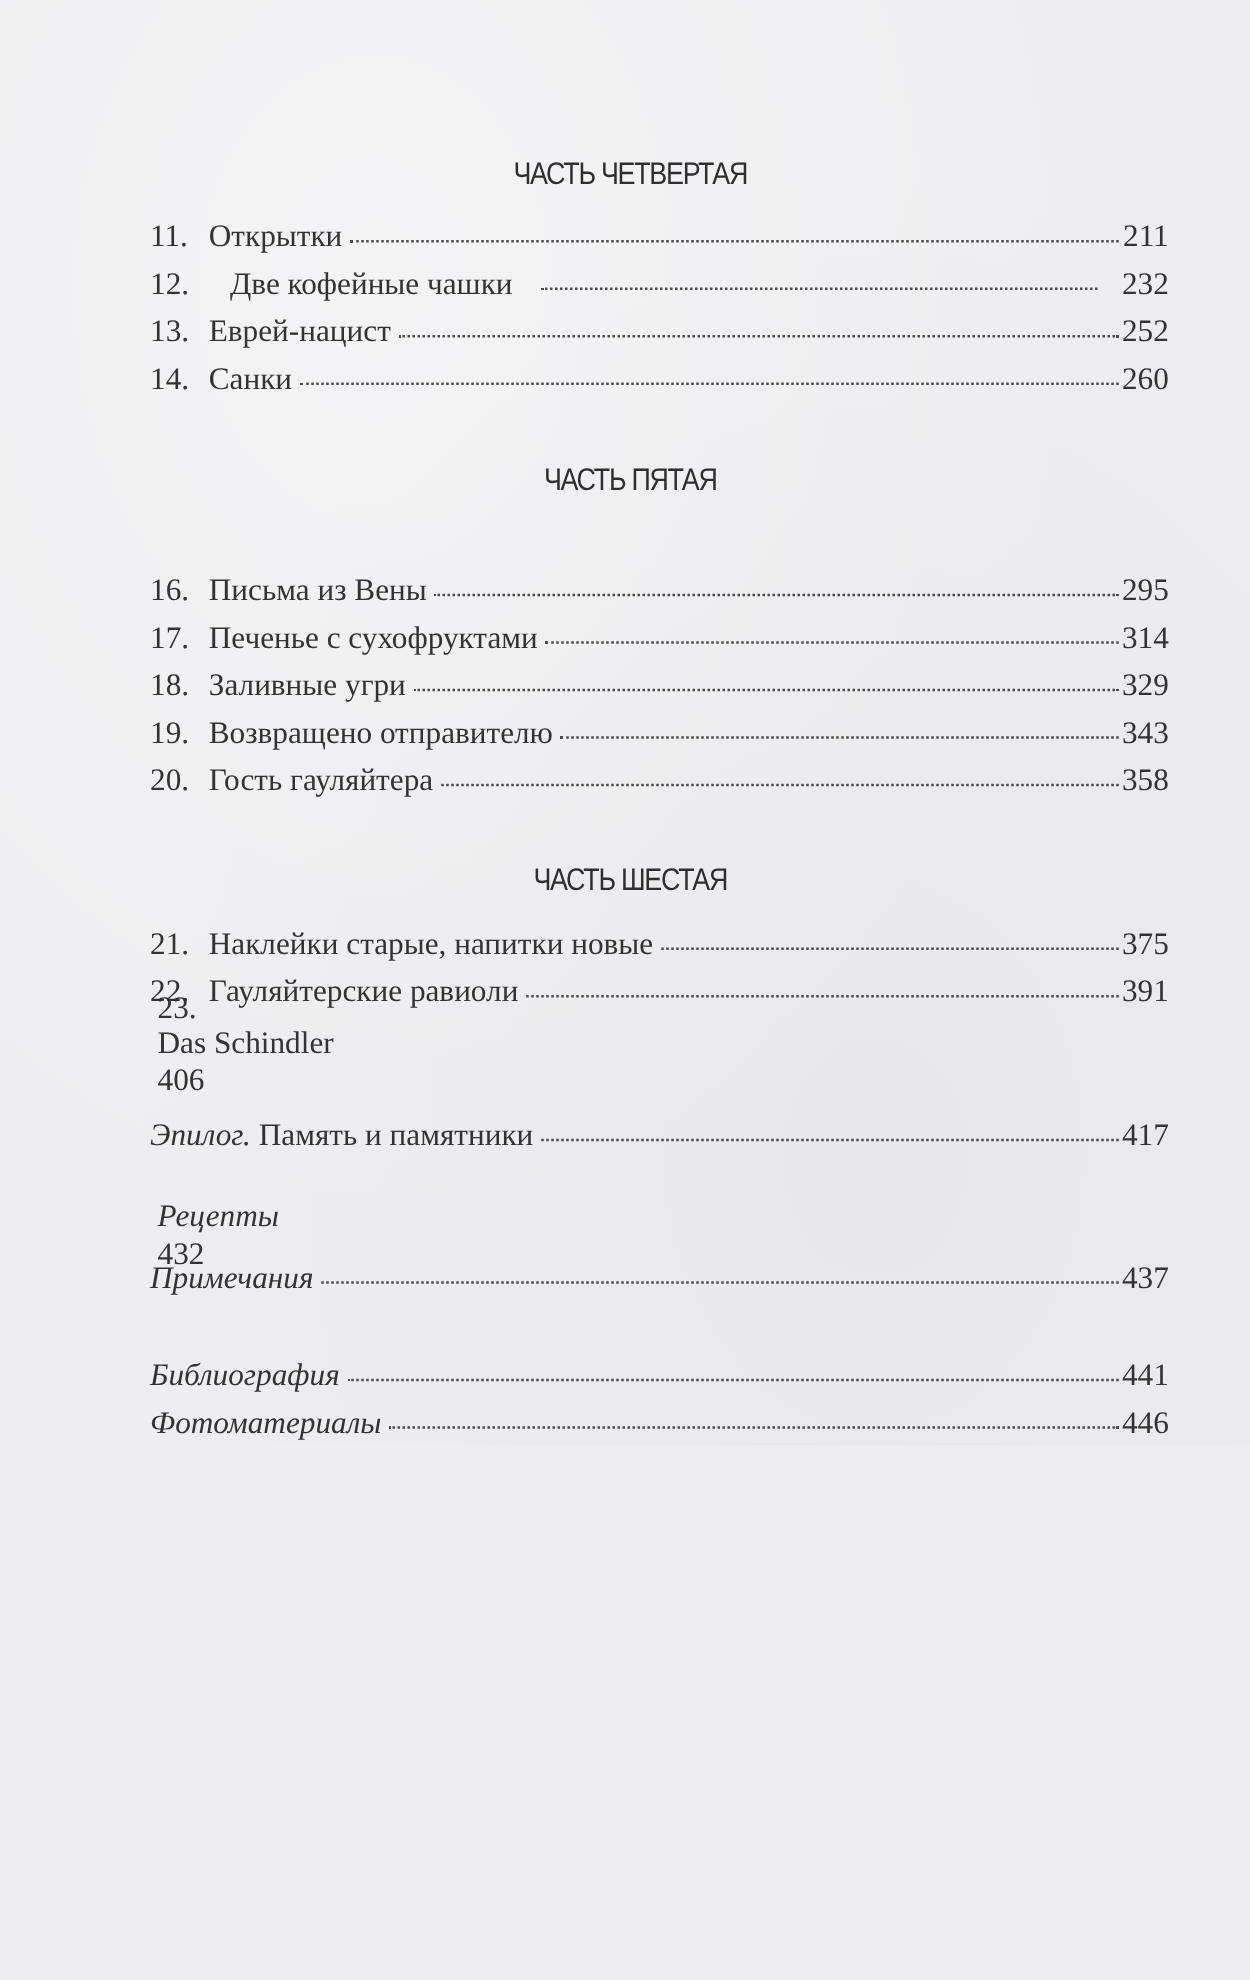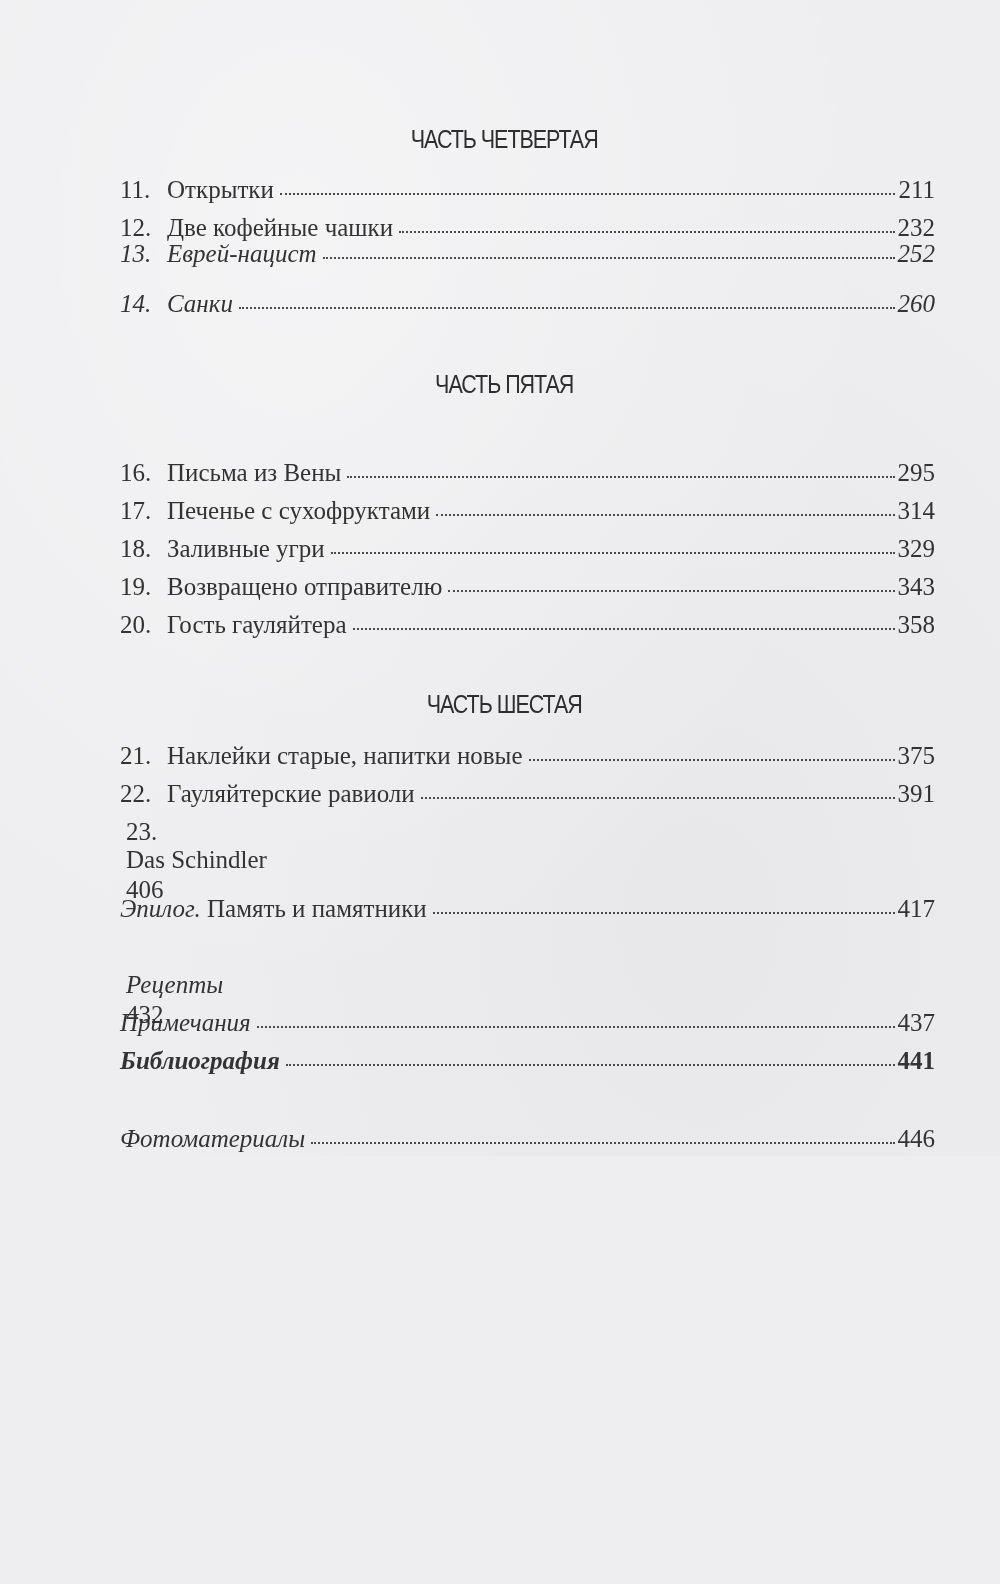--- a/index.html
+++ b/index.html
@@ -40,20 +40,21 @@
     .entry {
       position: absolute;
       left: 120px;
       width: 815px;
       height: 36px;
       display: flex;
       align-items: baseline;
       font-size: 25px;
       color: #333333;
       white-space: nowrap;
+      justify-content: center;
     }
     .entry .num {
       display: inline-block;
       width: 47px;
       flex: none;
     }
     .entry .title {
       flex: none;
     }
     .entry .title .italic {
@@ -78,33 +79,33 @@
 <div class="page">
 
   <div class="part-title" style="top:125px;">ЧАСТЬ ЧЕТВЕРТАЯ</div>
 
   <div class="entry" style="top:176px;">
     <span class="num">11.</span>
     <span class="title">Открытки</span>
     <span class="leader"></span>
     <span class="page-num">211</span>
   </div>
-  <div class="entry" style="top:214px;">
+  <div class="entry" style="top:214px;gap:17px;">
     <span class="num">12.</span>
     <span class="title">Две кофейные чашки</span>
     <span class="leader"></span>
     <span class="page-num">232</span>
   </div>
-  <div class="entry" style="top:240px;font-style:italic;">
+  <div class="entry" style="top:252px;">
     <span class="num">13.</span>
     <span class="title">Еврей-нацист</span>
     <span class="leader"></span>
     <span class="page-num">252</span>
   </div>
-  <div class="entry" style="top:290px;font-style:italic;">
+  <div class="entry" style="top:290px;">
     <span class="num">14.</span>
     <span class="title">Санки</span>
     <span class="leader"></span>
     <span class="page-num">260</span>
   </div>
 
   <div class="part-title" style="top:370px;">ЧАСТЬ ПЯТАЯ</div>
 
   <div class="entry" style="top:459px;">
     <span class="num">16.</span>
@@ -166,21 +167,21 @@
   <div class="entry" style="top:971px;flex-direction:column;">
     <span class="title"><span class="italic">Рецепты</span></span>
     <span class="leader"></span>
     <span class="page-num">432</span>
   </div>
   <div class="entry" style="top:1009px;">
     <span class="title"><span class="italic">Примечания</span></span>
     <span class="leader"></span>
     <span class="page-num">437</span>
   </div>
-  <div class="entry" style="top:1047px;font-weight:bold;">
+  <div class="entry" style="top:1087px;">
     <span class="title"><span class="italic">Библиография</span></span>
     <span class="leader"></span>
     <span class="page-num">441</span>
   </div>
   <div class="entry" style="top:1085px;margin-top:40px;">
     <span class="title"><span class="italic">Фотоматериалы</span></span>
     <span class="leader"></span>
     <span class="page-num">446</span>
   </div>
 

